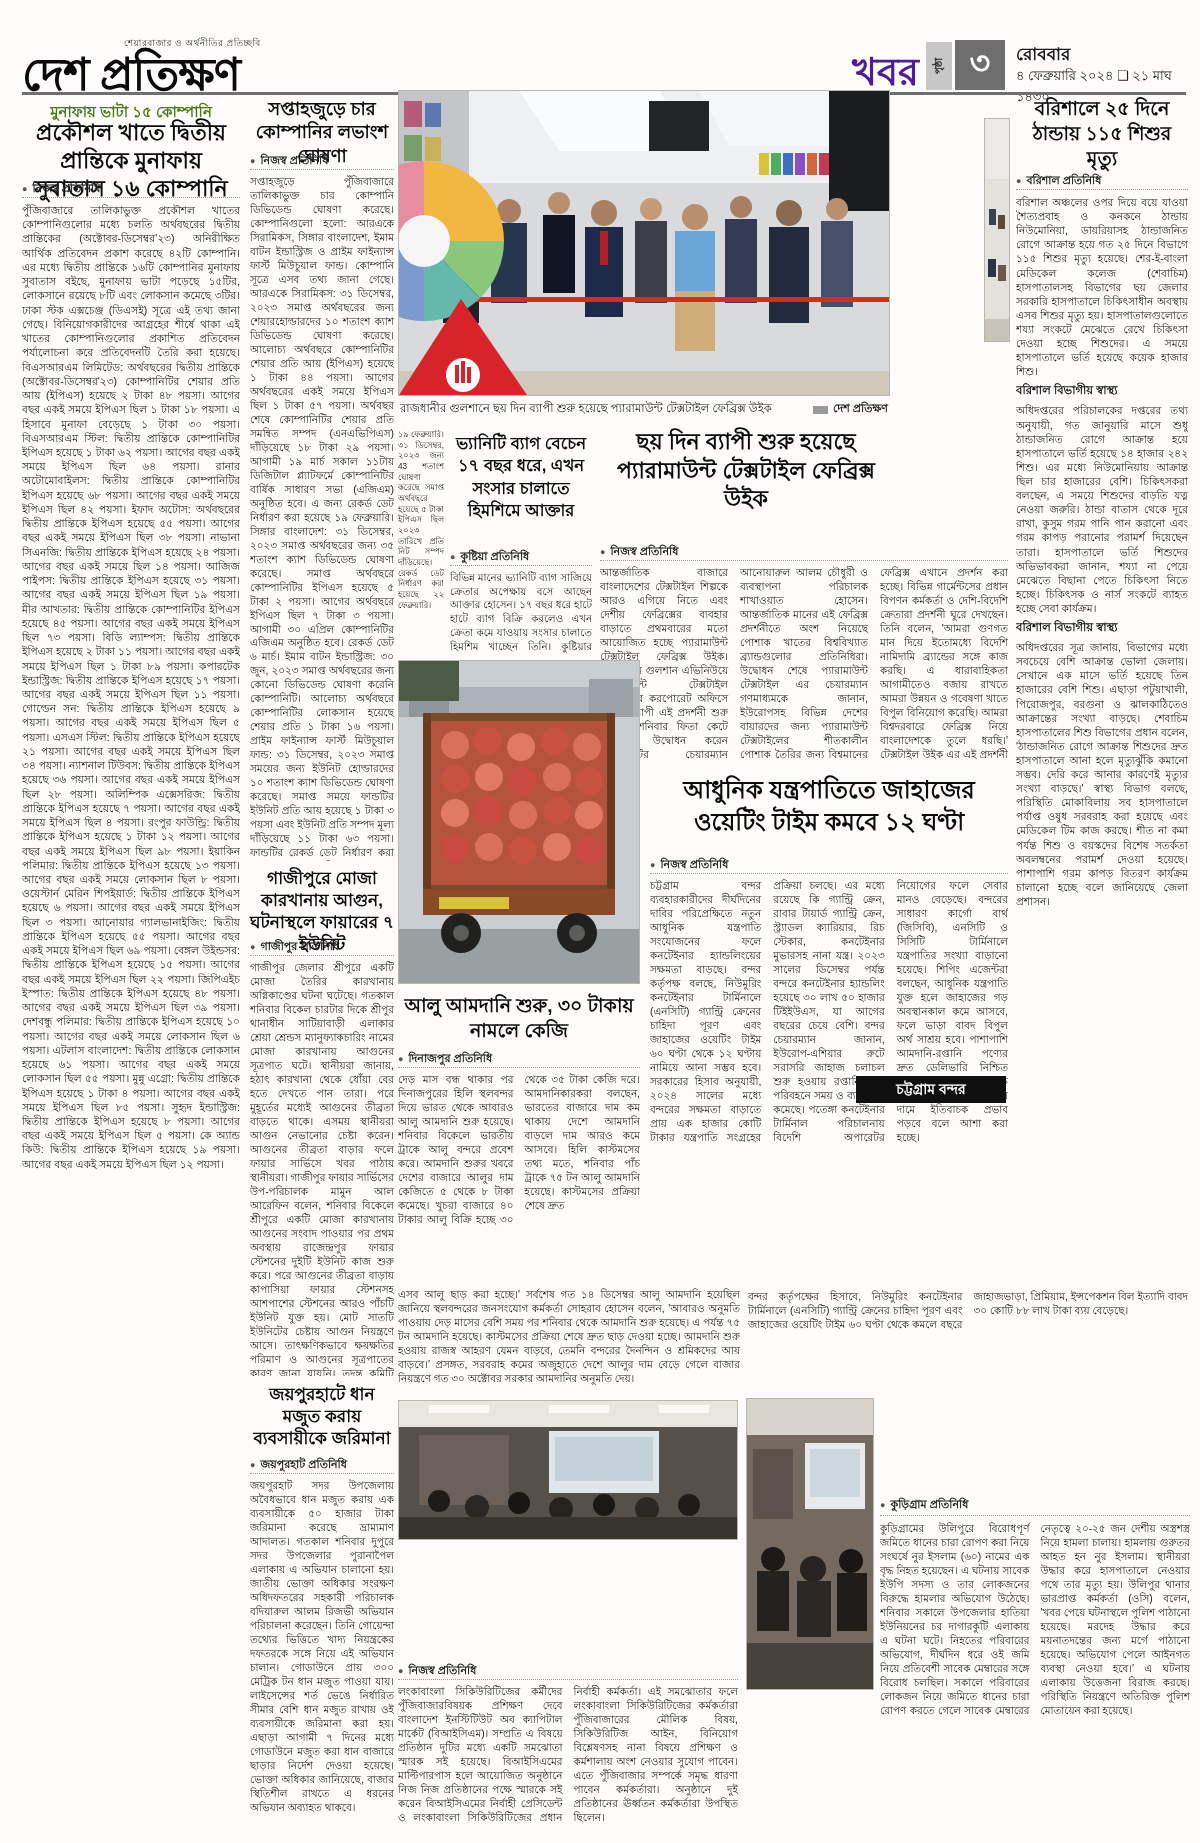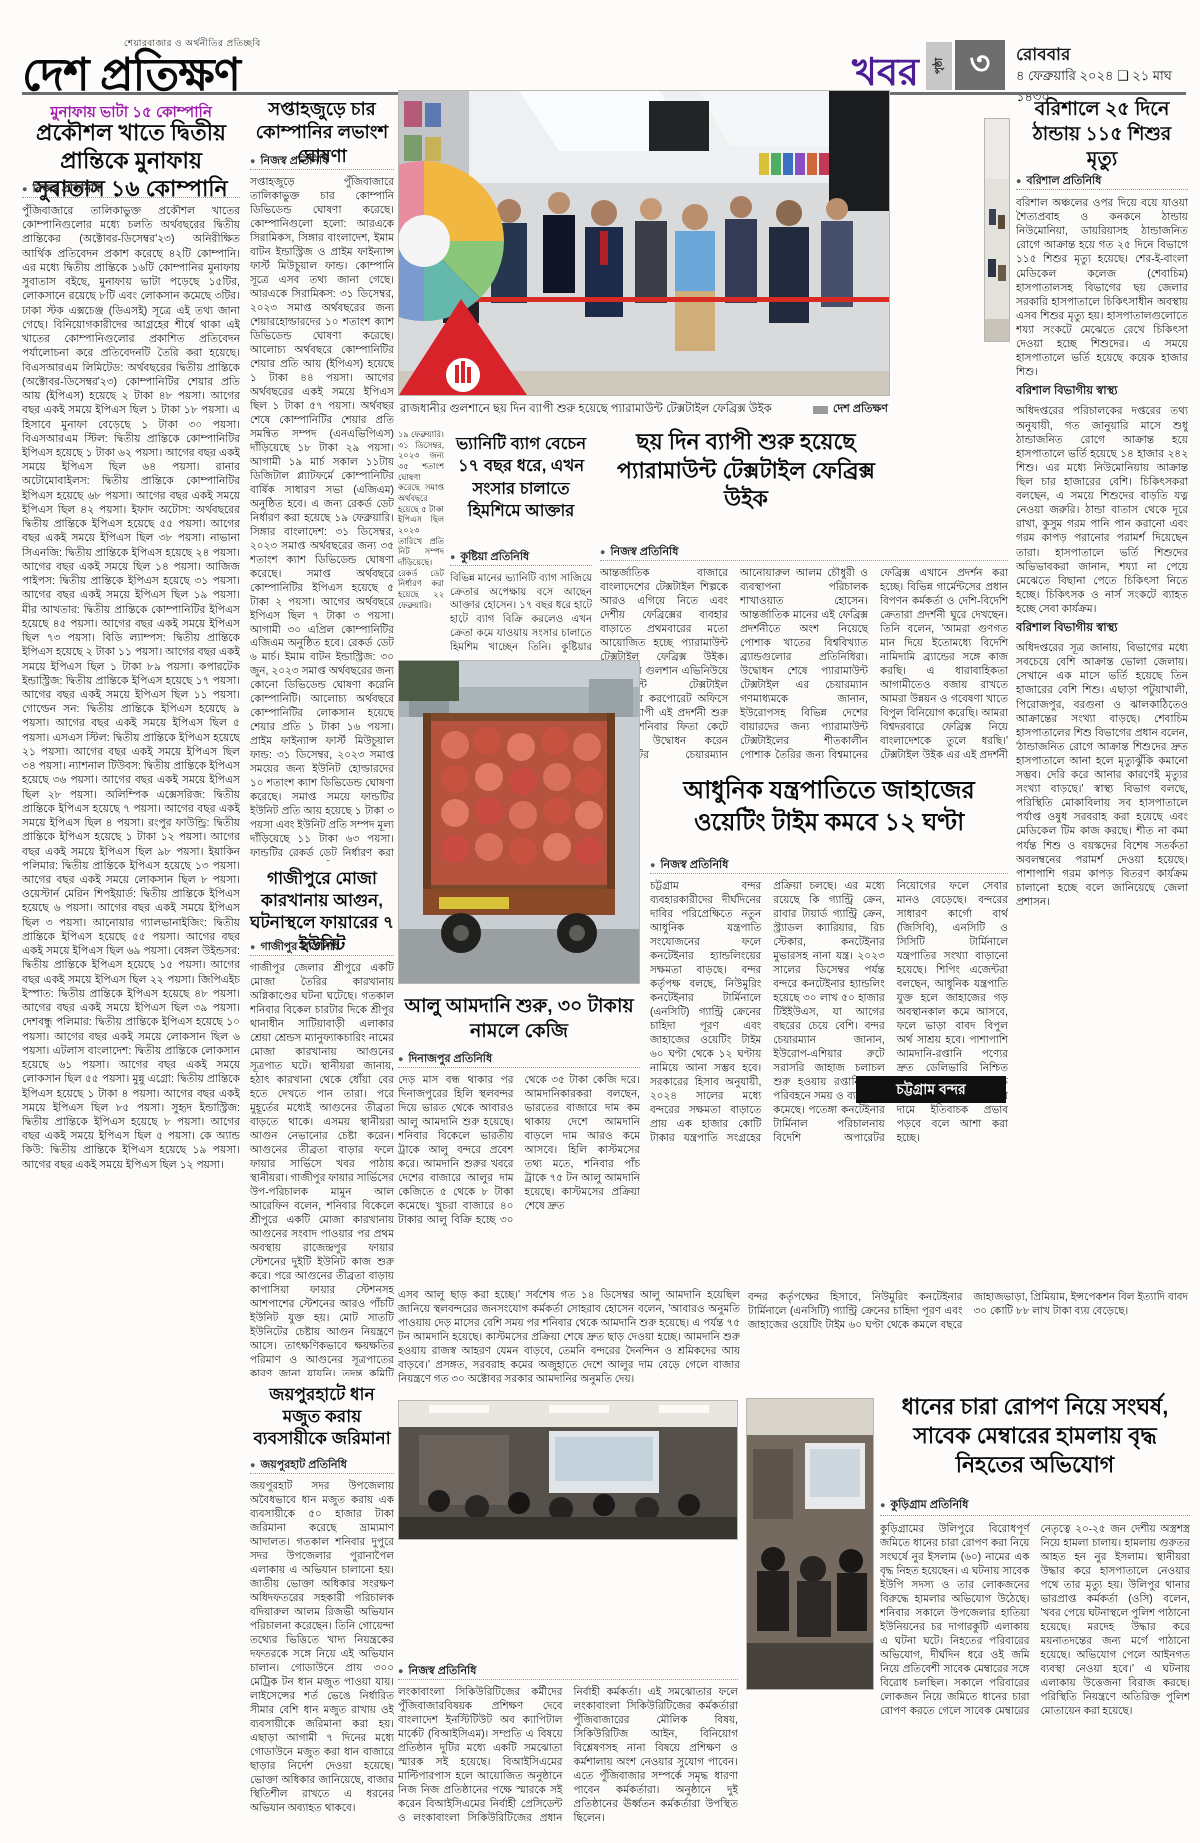--- a/index.html
+++ b/index.html
@@ -11,21 +11,21 @@
   .mast-rule{position:absolute;left:22px;top:92px;width:1164px;height:3px;background:#6f6f6f;}
   .section-word{position:absolute;left:852px;top:42px;font-size:38px;font-weight:900;color:#4c1d95;}
   .pg-label-box{position:absolute;left:926px;top:42px;width:26px;height:48px;background:#c7c7c7;color:#222;
         font-size:10px;font-weight:700;display:flex;align-items:center;justify-content:center;
         writing-mode:vertical-rl;transform:rotate(180deg);}
   .pg-num-box{position:absolute;left:955px;top:40px;width:50px;height:50px;background:#6e6e6e;color:#fff;
         font-size:32px;font-weight:900;display:flex;align-items:center;justify-content:center;}
   .weekday{position:absolute;left:1016px;top:41px;font-size:17px;font-weight:800;}
   .dateline{position:absolute;left:1016px;top:66px;font-size:13px;color:#222;}
   
-  .kicker{font-weight:800;text-align:center;color:#a21caf;}
+  .kicker{font-weight:800;text-align:center;color:#4d7c0f;}
   .hl{font-weight:900;text-align:center;color:#0c0c0c;}
   .byline{font-size:11px;font-weight:700;color:#222;display:flex;align-items:center;gap:5px;}
   .bullet{color:#555;font-size:9px;line-height:1;}
   .dotrule{border-bottom:1.5px dotted #9a9a9a;margin-top:3px;}
   .body{font-size:10.6px;line-height:1.345;text-align:justify;color:#1c1c1c;overflow:hidden;}
   .cols2{column-count:2;column-gap:11px;}
   .cols3{column-count:3;column-gap:12px;}
   .abs{position:absolute;}
   .photo{border:1px solid #b9b6b0;box-sizing:border-box;overflow:hidden;background:#ccc;}
   .caption-row{display:flex;justify-content:space-between;align-items:center;font-size:11.5px;}
@@ -139,21 +139,21 @@
     </svg>
   </div>
   <div class="abs caption-row" style="left:400px;top:400px;width:488px;">
     <span>রাজধানীর গুলশানে  ছয় দিন ব্যাপী শুরু হয়েছে প্যারামাউন্ট টেক্সটাইল ফেব্রিক্স উইক</span>
     <span class="credit">
       <span class="credit-box"></span>
       <span>দেশ প্রতিক্ষণ</span>
     </span>
   </div>
 
-  <div class="abs tinycol" style="left:398px;top:430px;width:46px;height:222px;">১৯ ফেব্রুয়ারি। ৩১ ডিসেম্বর, ২০২৩ জন্য ৩৫ শতাংশ ঘোষণা করেছে সমাপ্ত অর্থবছরে হয়েছে ৫ টাকা ইপিএস ছিল ২০২৩ তারিখে প্রতি নিট সম্পদ দাঁড়িয়েছে। রেকর্ড ডেট নির্ধারণ করা হয়েছে ২২ ফেব্রুয়ারি।</div>
+  <div class="abs tinycol" style="left:398px;top:430px;width:46px;height:222px;">১৯ ফেব্রুয়ারি। ৩১ ডিসেম্বর, ২০২৩ জন্য 43 শতাংশ ঘোষণা করেছে সমাপ্ত অর্থবছরে হয়েছে ৫ টাকা ইপিএস ছিল ২০২৩ তারিখে প্রতি নিট সম্পদ দাঁড়িয়েছে। রেকর্ড ডেট নির্ধারণ করা হয়েছে ২২ ফেব্রুয়ারি।</div>
 
   <div class="abs hl" style="left:450px;top:432px;width:142px;font-size:16.5px;line-height:1.35;">ভ্যানিটি ব্যাগ বেচেন ১৭ বছর ধরে, এখন সংসার চালাতে হিমশিমে আক্তার</div>
   <div class="abs byline" style="left:450px;top:548px;width:142px;">
     <span class="bullet">●</span>
     <span>কুষ্টিয়া প্রতিনিধি</span>
   </div>
   <div class="abs dotrule" style="left:450px;top:562px;width:142px;"></div>
   <div class="abs body" style="left:450px;top:571px;width:142px;height:82px;font-size:10.2px;">বিভিন্ন মানের ভ্যানিটি ব্যাগ সাজিয়ে ক্রেতার অপেক্ষায় বসে আছেন আক্তার হোসেন। ১৭ বছর ধরে হাটে হাটে ব্যাগ বিক্রি করলেও এখন ক্রেতা কমে যাওয়ায় সংসার চালাতে হিমশিম খাচ্ছেন তিনি। কুষ্টিয়ার পোড়াদহ হাটে কথা হয় তার সঙ্গে।</div>
 
   <div class="abs hl" style="left:600px;top:428px;width:292px;font-size:22px;line-height:1.3;">ছয় দিন ব্যাপী শুরু হয়েছে প্যারামাউন্ট টেক্সটাইল ফেব্রিক্স উইক</div>
@@ -286,21 +286,20 @@
     </svg>
   </div>
 
   <div class="abs byline" style="left:398px;top:1662px;width:200px;">
     <span class="bullet">●</span>
     <span>নিজস্ব প্রতিনিধি</span>
   </div>
   <div class="abs dotrule" style="left:398px;top:1676px;width:340px;"></div>
   <div class="abs body cols2" style="left:398px;top:1685px;width:340px;height:144px;font-size:10.4px;">লংকাবাংলা সিকিউরিটিজের কর্মীদের পুঁজিবাজারবিষয়ক প্রশিক্ষণ দেবে বাংলাদেশ ইনস্টিটিউট অব ক্যাপিটাল মার্কেট (বিআইসিএম)। সম্প্রতি এ বিষয়ে প্রতিষ্ঠান দুটির মধ্যে একটি সমঝোতা স্মারক সই হয়েছে। বিআইসিএমের মাল্টিপারপাস হলে আয়োজিত অনুষ্ঠানে নিজ নিজ প্রতিষ্ঠানের পক্ষে স্মারকে সই করেন বিআইসিএমের নির্বাহী প্রেসিডেন্ট ও লংকাবাংলা সিকিউরিটিজের প্রধান নির্বাহী কর্মকর্তা। এই সমঝোতার ফলে লংকাবাংলা সিকিউরিটিজের কর্মকর্তারা পুঁজিবাজারের মৌলিক বিষয়, সিকিউরিটিজ আইন, বিনিয়োগ বিশ্লেষণসহ নানা বিষয়ে প্রশিক্ষণ ও কর্মশালায় অংশ নেওয়ার সুযোগ পাবেন। এতে পুঁজিবাজার সম্পর্কে সমৃদ্ধ ধারণা পাবেন কর্মকর্তারা। অনুষ্ঠানে দুই প্রতিষ্ঠানের ঊর্ধ্বতন কর্মকর্তারা উপস্থিত ছিলেন।</div>
 
-  <div class="abs hl" style="left:880px;top:1392px;width:310px;font-size:22px;line-height:1.32;">ধানের চারা রোপণ নিয়ে সংঘর্ষ, সাবেক মেম্বারের হামলায় বৃদ্ধ নিহতের অভিযোগ</div>
   <div class="abs byline" style="left:880px;top:1496px;width:200px;">
     <span class="bullet">●</span>
     <span>কুড়িগ্রাম প্রতিনিধি</span>
   </div>
   <div class="abs dotrule" style="left:880px;top:1512px;width:310px;"></div>
   <div class="abs body cols2" style="left:880px;top:1522px;width:310px;height:308px;font-size:10.4px;">কুড়িগ্রামের উলিপুরে বিরোধপূর্ণ জমিতে ধানের চারা রোপণ করা নিয়ে সংঘর্ষে নুর ইসলাম (৬০) নামের এক বৃদ্ধ নিহত হয়েছেন। এ ঘটনায় সাবেক ইউপি সদস্য ও তার লোকজনের বিরুদ্ধে হামলার অভিযোগ উঠেছে। শনিবার সকালে উপজেলার হাতিয়া ইউনিয়নের চর দাগারকুটি এলাকায় এ ঘটনা ঘটে। নিহতের পরিবারের অভিযোগ, দীর্ঘদিন ধরে ওই জমি নিয়ে প্রতিবেশী সাবেক মেম্বারের সঙ্গে বিরোধ চলছিল। সকালে পরিবারের লোকজন নিয়ে জমিতে ধানের চারা রোপণ করতে গেলে সাবেক মেম্বারের নেতৃত্বে ২০-২৫ জন দেশীয় অস্ত্রশস্ত্র নিয়ে হামলা চালায়। হামলায় গুরুতর আহত হন নুর ইসলাম। স্থানীয়রা উদ্ধার করে হাসপাতালে নেওয়ার পথে তার মৃত্যু হয়। উলিপুর থানার ভারপ্রাপ্ত কর্মকর্তা (ওসি) বলেন, 'খবর পেয়ে ঘটনাস্থলে পুলিশ পাঠানো হয়েছে। মরদেহ উদ্ধার করে ময়নাতদন্তের জন্য মর্গে পাঠানো হয়েছে। অভিযোগ পেলে আইনগত ব্যবস্থা নেওয়া হবে।' এ ঘটনায় এলাকায় উত্তেজনা বিরাজ করছে। পরিস্থিতি নিয়ন্ত্রণে অতিরিক্ত পুলিশ মোতায়েন করা হয়েছে।</div>
 
 </div>
 
 </body></html>

